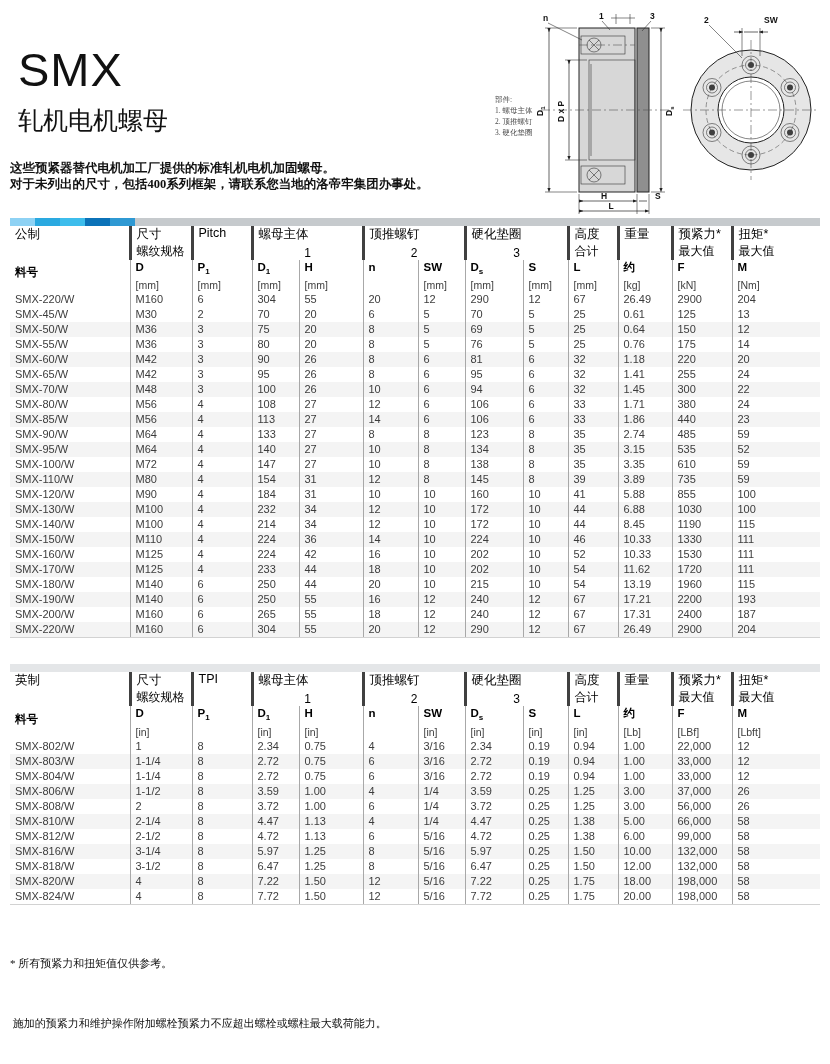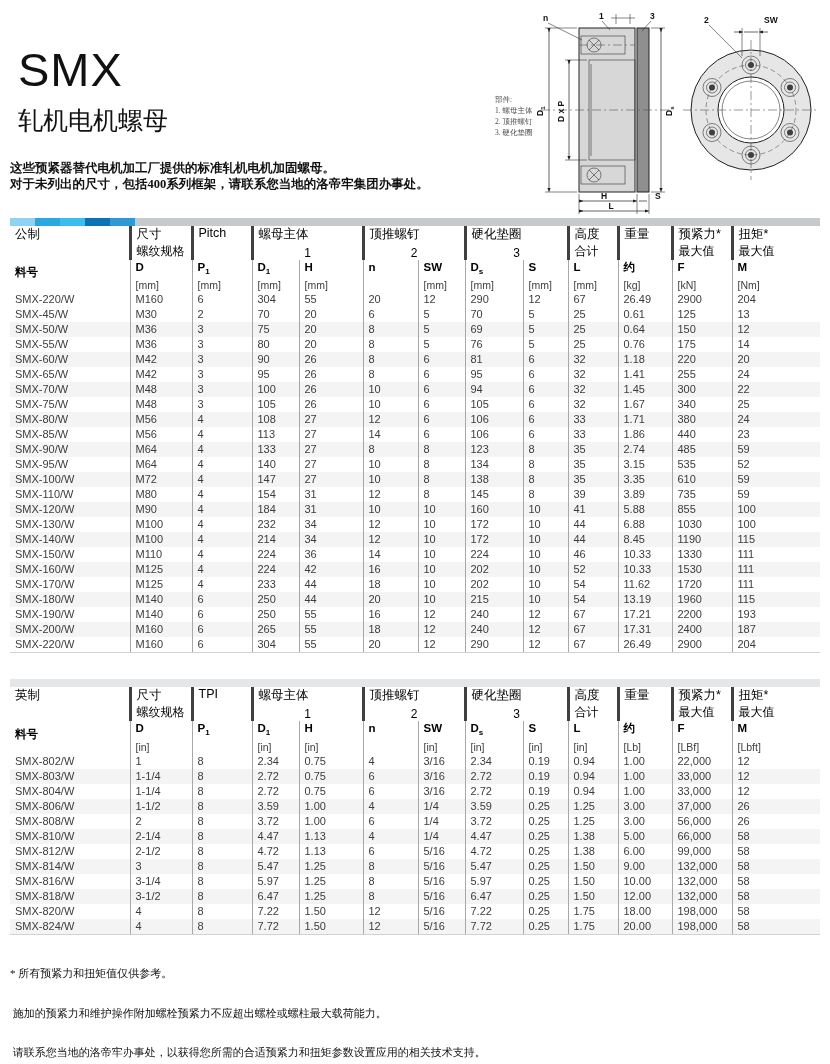--- a/index.html
+++ b/index.html
@@ -34,21 +34,21 @@
   .gb{border-left:3px solid #404040;}
   .hr3 th + th{border-left:1px solid #a8a8a8;}
   table.spec tbody td{font-size:11px;color:#3c3c3c;height:15px;line-height:15px;}
   table.spec tbody td + td{border-left:1px solid #a8a8a8;}
   table.spec tbody tr:last-child td{border-bottom:1px solid #d2d2d2;}
   #metric-table tbody tr:nth-child(2n+3){background:#f4f4f4;}
   #imperial-table tbody tr:nth-child(even){background:#f4f4f4;}
 
   .notes{margin:6px 0 0 10px;font-family:"Liberation Serif","DejaVu Serif",serif;
          font-size:11px;line-height:13.2px;color:#111;white-space:pre-wrap;}
-  .notes div{min-height:13px;}
+  .notes div{min-height:13px;margin-top:20px;}
 
   
   .tl{font-family:"Liberation Sans",sans-serif;font-size:8.5px;font-weight:700;fill:#111;}
   .tls{font-size:6px;}
   .leg{font-family:"Liberation Serif",serif;font-size:7.5px;fill:#4c4c4c;}
   .thin{stroke:#333;stroke-width:0.6;fill:none;}
   .dim{stroke:#222;stroke-width:0.7;fill:none;}
   .cl{stroke:#555;stroke-width:0.6;fill:none;stroke-dasharray:9 3 2 3;}
   .ol{stroke:#222;stroke-width:1;}
 </style>
@@ -394,35 +394,20 @@
         <td>10</td>
         <td>6</td>
         <td>94</td>
         <td>6</td>
         <td>32</td>
         <td>1.45</td>
         <td>300</td>
         <td>22</td>
       </tr>
       <tr>
-        <td>SMX-75/W</td>
-        <td>M48</td>
-        <td>3</td>
-        <td>105</td>
-        <td>26</td>
-        <td>10</td>
-        <td>6</td>
-        <td>105</td>
-        <td>6</td>
-        <td>32</td>
-        <td>1.67</td>
-        <td>340</td>
-        <td>25</td>
-      </tr>
-      <tr>
         <td>SMX-80/W</td>
         <td>M56</td>
         <td>4</td>
         <td>108</td>
         <td>27</td>
         <td>12</td>
         <td>6</td>
         <td>106</td>
         <td>6</td>
         <td>33</td>
@@ -856,35 +841,20 @@
         <td>6</td>
         <td>5/16</td>
         <td>4.72</td>
         <td>0.25</td>
         <td>1.38</td>
         <td>6.00</td>
         <td>99,000</td>
         <td>58</td>
       </tr>
       <tr>
-        <td>SMX-814/W</td>
-        <td>3</td>
-        <td>8</td>
-        <td>5.47</td>
-        <td>1.25</td>
-        <td>8</td>
-        <td>5/16</td>
-        <td>5.47</td>
-        <td>0.25</td>
-        <td>1.50</td>
-        <td>9.00</td>
-        <td>132,000</td>
-        <td>58</td>
-      </tr>
-      <tr>
         <td>SMX-816/W</td>
         <td>3-1/4</td>
         <td>8</td>
         <td>5.97</td>
         <td>1.25</td>
         <td>8</td>
         <td>5/16</td>
         <td>5.97</td>
         <td>0.25</td>
         <td>1.50</td>

